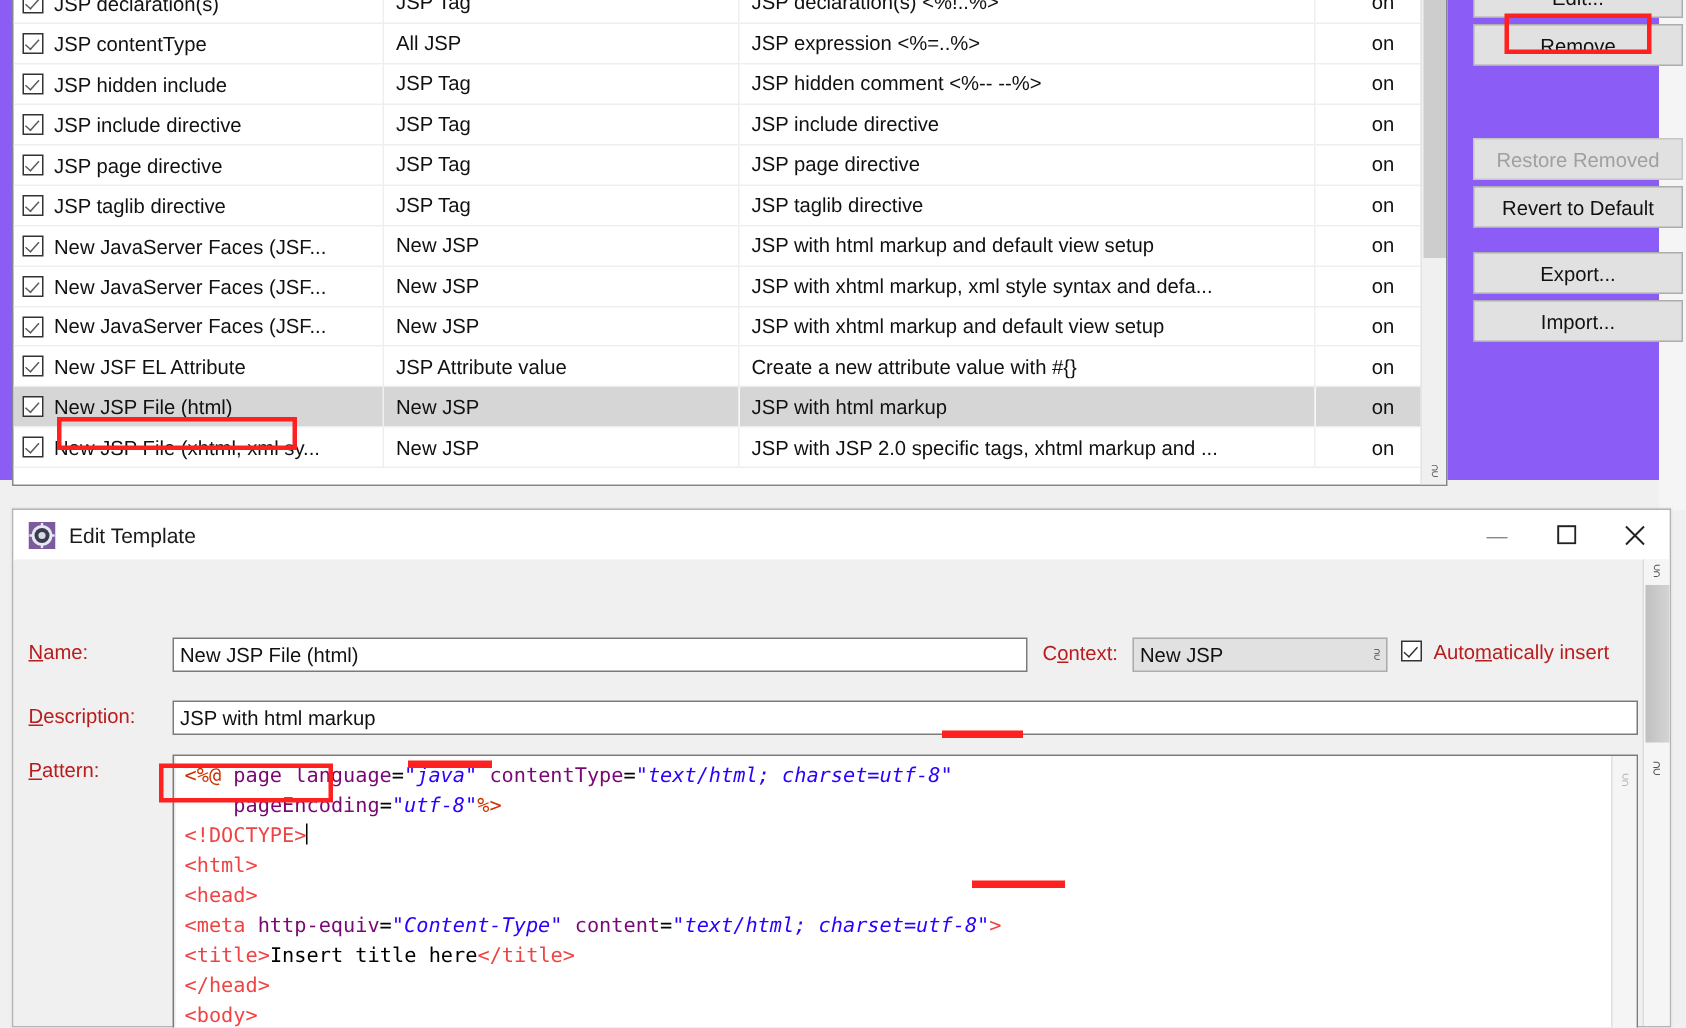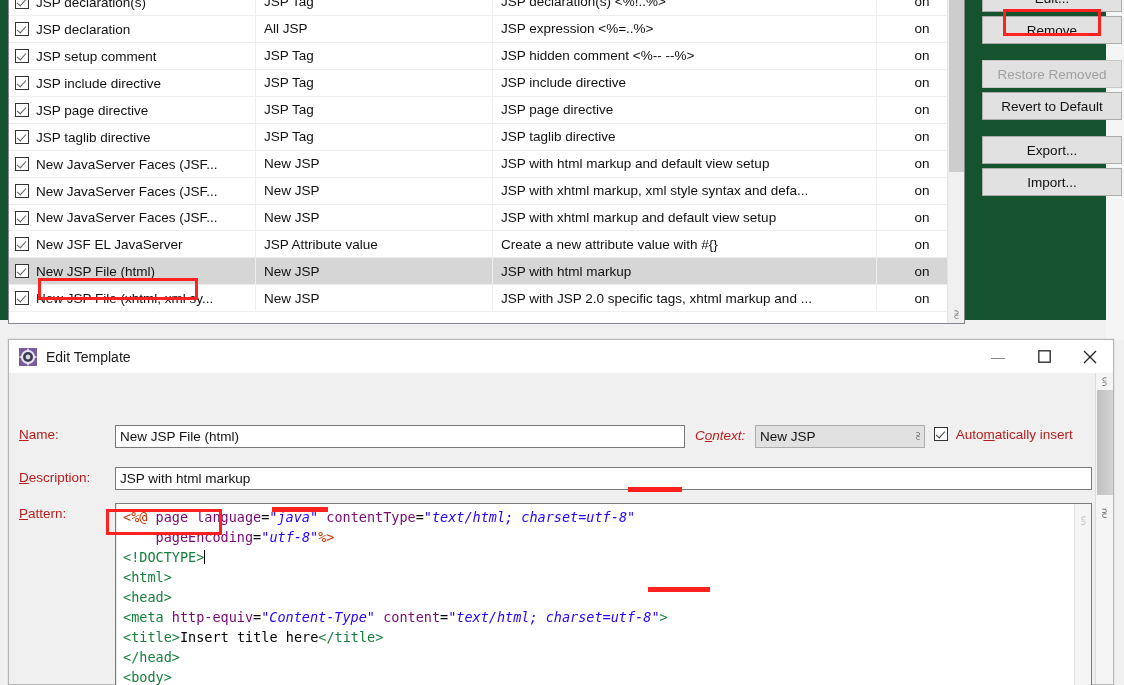--- a/index.html
+++ b/index.html
@@ -5,21 +5,21 @@
   html,body{margin:0;padding:0;}
   body{
     width:1124px;height:685px;overflow:hidden;position:relative;
     background:#f0f0f0;
     font-family:"Liberation Sans", sans-serif;
     font-size:13px;color:#000;
     -webkit-font-smoothing:antialiased;
   }
 
   
-  #bg{position:absolute;left:0;top:0;width:1124px;height:320px;background:#14532d;}
+  #bg{position:absolute;left:0;top:0;width:1124px;height:320px;background:#8b5cf6;}
 
   
   #table-wrap{
     position:absolute;left:8px;top:-12px;width:957px;height:336px;
     background:#ffffff;border:1px solid #828790;box-sizing:border-box;
     overflow:hidden;
   }
   #tbl{width:100%;border-collapse:collapse;table-layout:fixed;}
   #tbl tr{height:25px;}
   #tbl td{
@@ -62,21 +62,21 @@
 
   
   .btnbar{position:absolute;left:982px;top:-16px;width:140px;}
   .pbtn{
     width:140px;height:28px;margin-bottom:4px;
     background:#e1e1e1;border:1px solid #adadad;box-sizing:border-box;
     font-family:"Liberation Sans", sans-serif;font-size:13.5px;color:#111;
     display:flex;align-items:center;justify-content:center;
     cursor:default;
   }
-  .pbtn.disabled{color:#a0a0a0;background:#e1e1e1;border-color:#c6c6c6;}
+  .pbtn.disabled{color:#a0a0a0;background:#e1e1e1;border-color:#c6c6c6;margin-top:32px;}
   .gap{height:12px;}
   .gap2{height:12px;}
 
   
   .redbox{position:absolute;border:3px solid #ff2020;box-sizing:border-box;pointer-events:none;}
   .redline{position:absolute;background:#ff2020;pointer-events:none;}
 
   
   #dlg{
     position:absolute;left:8px;top:339px;width:1106px;height:346px;
@@ -125,21 +125,21 @@
     position:absolute;left:106px;top:130px;width:977px;height:208px;
     background:#fff;border:1px solid #7a7a7a;box-sizing:border-box;overflow:hidden;
   }
   #code{
     position:absolute;left:0;top:0;right:17px;bottom:0;
     padding:3px 0 0 6px;
     font-family:"DejaVu Sans Mono", monospace;font-size:13.5px;line-height:20px;
     white-space:pre;color:#000;
     border-left:1px solid #e8e8e8;
   }
-  #code .tag{color:#15803d;}
+  #code .tag{color:#ef4444;}
   #code .dir{color:#cc3300;}
   #code .attr{color:#7a0874;}
   #code .str{color:#2a00ff;font-style:italic;}
   #code .txt{color:#000;}
   #code .caret{display:inline-block;width:1px;height:14px;background:#000;vertical-align:-2px;}
 
   #pat-scroll{
     position:absolute;right:0;top:0;width:17px;height:100%;background:#f5f5f5;
     border-left:1px solid #e0e0e0;box-sizing:border-box;
   }
@@ -169,27 +169,27 @@
   <div id="table-wrap">
     <table id="tbl">
       <tbody id="tbl-body">
           <tr>
             <td class="c-name"><span class="cb"></span><span class="nm">JSP declaration(s)</span></td>
             <td class="c-ctx">JSP Tag</td>
             <td class="c-desc">JSP declaration(s) &lt;%!..%&gt;</td>
             <td class="c-auto">on</td>
           </tr>
           <tr>
-            <td class="c-name"><span class="cb"></span><span class="nm">JSP declaration</span></td>
+            <td class="c-name"><span class="cb"></span><span class="nm">JSP contentType</span></td>
             <td class="c-ctx">All JSP</td>
             <td class="c-desc">JSP expression &lt;%=..%&gt;</td>
             <td class="c-auto">on</td>
           </tr>
           <tr>
-            <td class="c-name"><span class="cb"></span><span class="nm">JSP setup comment</span></td>
+            <td class="c-name"><span class="cb"></span><span class="nm">JSP hidden include</span></td>
             <td class="c-ctx">JSP Tag</td>
             <td class="c-desc">JSP hidden comment &lt;%-- --%&gt;</td>
             <td class="c-auto">on</td>
           </tr>
           <tr>
             <td class="c-name"><span class="cb"></span><span class="nm">JSP include directive</span></td>
             <td class="c-ctx">JSP Tag</td>
             <td class="c-desc">JSP include directive</td>
             <td class="c-auto">on</td>
           </tr>
@@ -217,21 +217,21 @@
             <td class="c-desc">JSP with xhtml markup, xml style syntax and defa...</td>
             <td class="c-auto">on</td>
           </tr>
           <tr>
             <td class="c-name"><span class="cb"></span><span class="nm">New JavaServer Faces (JSF...</span></td>
             <td class="c-ctx">New JSP</td>
             <td class="c-desc">JSP with xhtml markup and default view setup</td>
             <td class="c-auto">on</td>
           </tr>
           <tr>
-            <td class="c-name"><span class="cb"></span><span class="nm">New JSF EL JavaServer</span></td>
+            <td class="c-name"><span class="cb"></span><span class="nm">New JSF EL Attribute</span></td>
             <td class="c-ctx">JSP Attribute value</td>
             <td class="c-desc">Create a new attribute value with #{}</td>
             <td class="c-auto">on</td>
           </tr>
           <tr class="sel">
             <td class="c-name"><span class="cb"></span><span class="nm">New JSP File (html)</span></td>
             <td class="c-ctx">New JSP</td>
             <td class="c-desc">JSP with html markup</td>
             <td class="c-auto">on</td>
           </tr>
@@ -312,21 +312,21 @@
   </div>
 
   <div id="dlg-body">
 
     <div class="frow" style="position:absolute;left:10px;top:54px;">
       <span class="flabel"><span class="uline">N</span><span>ame:</span></span>
     </div>
     <div class="tinput" style="position:absolute;left:106px;top:52px;width:570px;">
       <span>New JSP File (html)</span>
     </div>
-    <span class="flabel" style="position:absolute;left:686px;top:55px;font-style:italic;">C<span class="uline">o</span>ntext:</span>
+    <span class="flabel" style="position:absolute;left:686px;top:55px;">C<span class="uline">o</span>ntext:</span>
     <div class="combo" style="position:absolute;left:746px;top:52px;width:170px;">
       <span>New JSP</span>
       <span class="chev">⫔</span>
     </div>
     <span style="position:absolute;left:925px;top:54px;">
       <span class="chk"></span>
       <span class="flabel" style="margin-left:4px;">Auto<span class="uline">m</span>atically insert</span>
     </span>
 
     <span class="flabel" style="position:absolute;left:10px;top:97px;"><span class="uline">D</span>escription:</span>

